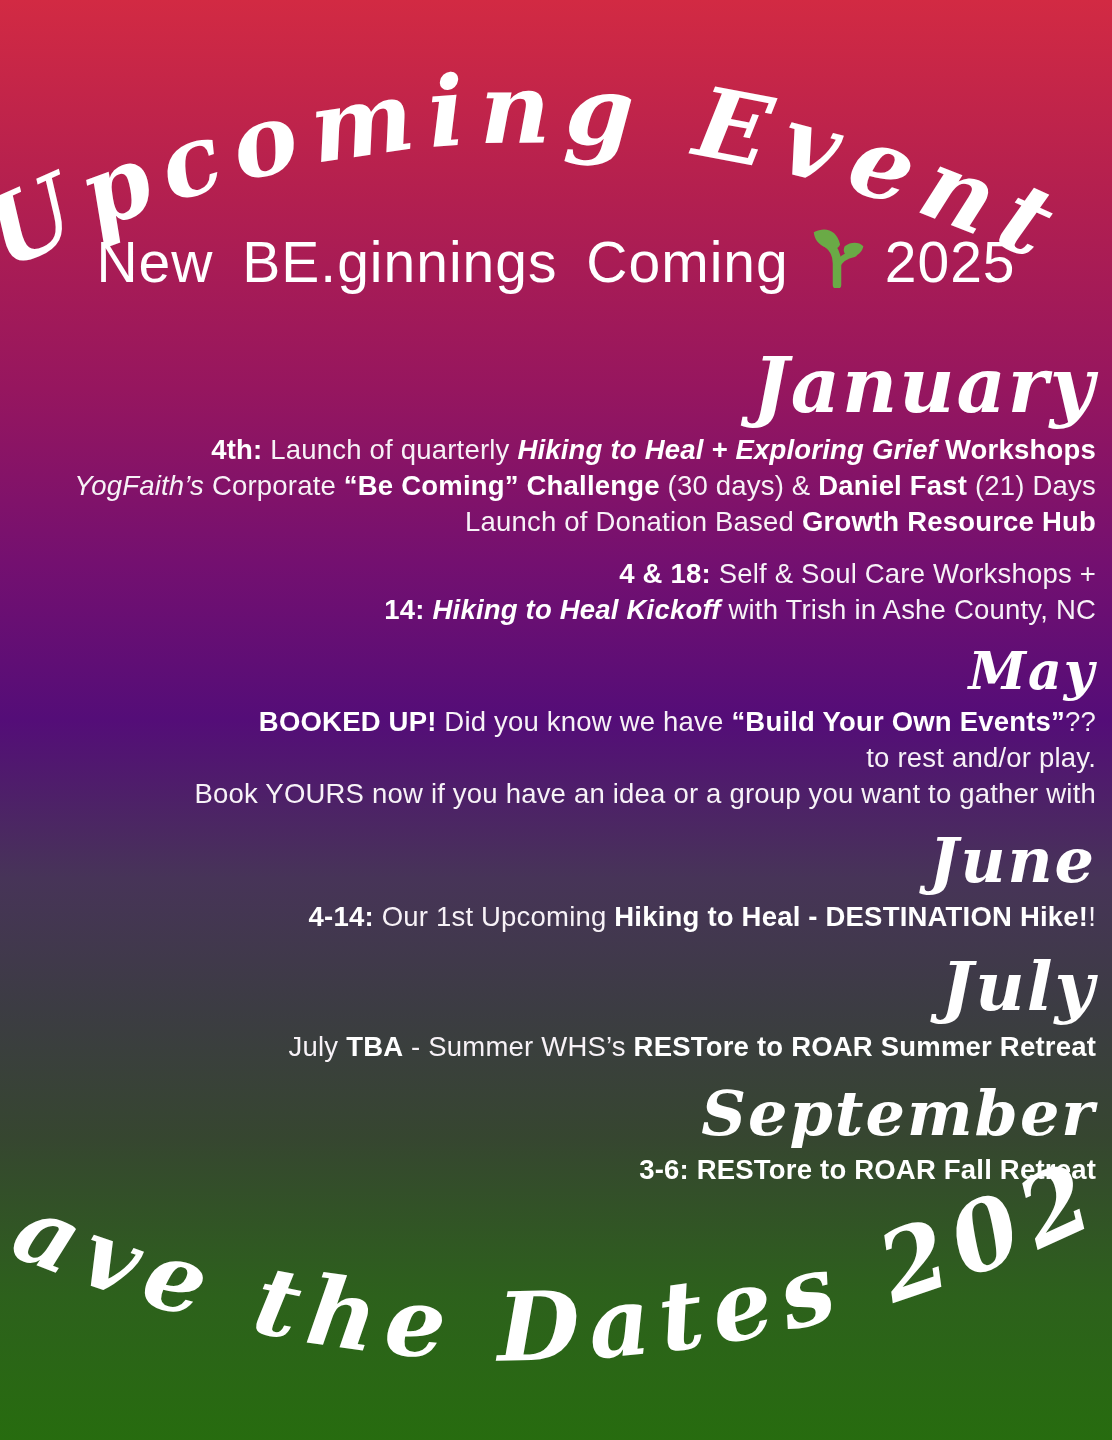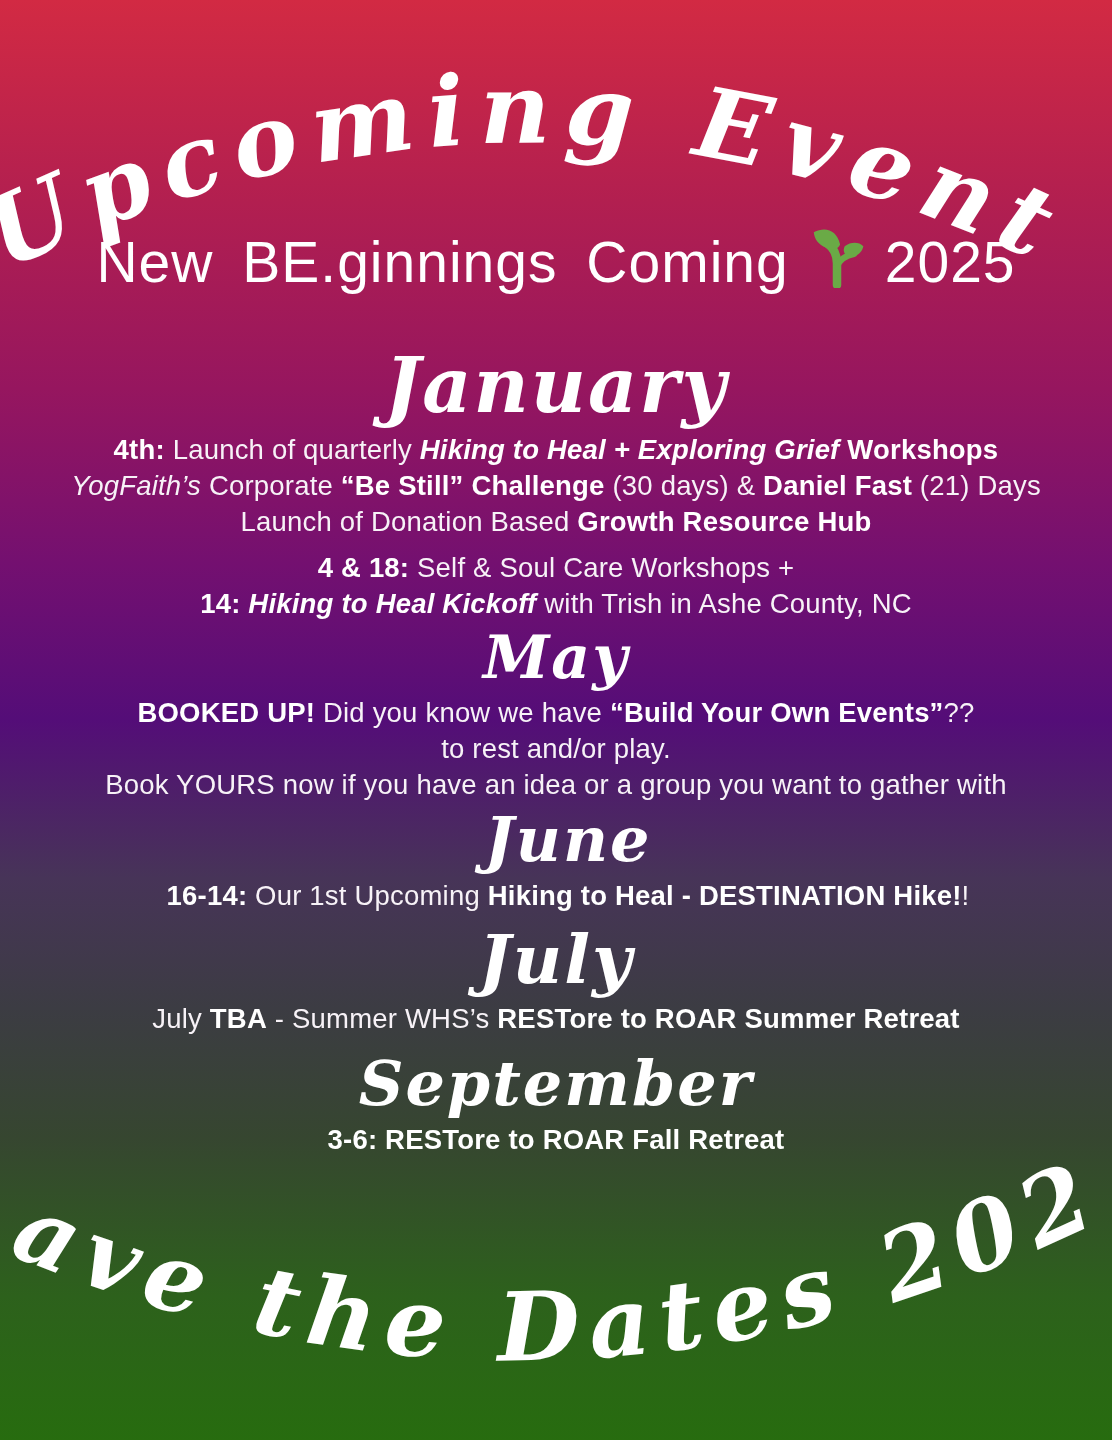--- a/index.html
+++ b/index.html
@@ -36,21 +36,21 @@
 
   .subtitle{
     position:absolute;top:224px;left:0;width:100%;
     display:flex;align-items:center;justify-content:center;gap:20px;
     font-size:57px;font-weight:400;letter-spacing:1px;word-spacing:12px;
     white-space:nowrap;
   }
   .subtitle .seedling{display:inline-block;transform:translateY(2px);}
 
   .sections{position:absolute;top:340px;left:0;width:100%;text-align:center;}
-  .month-section{margin:4px;}
+  .month-section{margin:16px;text-align:right;}
   .month-heading{
     margin:0 0 6px 0;
     font-family:"DejaVu Serif", serif;
     font-style:italic;
     font-weight:700;
     line-height:1.05;
     letter-spacing:2px;
     color:#ffffff;
   }
   .event-line{
@@ -59,21 +59,21 @@
     line-height:36px;
     color:#f7f2f7;
     letter-spacing:0.2px;
   }
   .event-line .b{font-weight:700;color:#ffffff;}
   .event-line .i{font-style:italic;}
   .event-line .bi{font-weight:700;font-style:italic;color:#ffffff;}
 
   .sec-january{margin-top:6px;}      .sec-january .month-heading{font-size:76px;}
   .sec-february{margin-top:10px;}    .sec-february .month-heading{font-size:76px;}
-  .sec-may{margin-top:2px;}          .sec-may .month-heading{font-size:60px;}
+  .sec-may{margin-top:2px;}          .sec-may .month-heading{font-size:52px;}
   .sec-june{margin-top:0px;padding-left:24px;}         .sec-june .month-heading{font-size:62px;}
   .sec-july{margin-top:10px;}        .sec-july .month-heading{font-size:68px;}
   .sec-september{margin-top:14px;}   .sec-september .month-heading{font-size:62px;}
 </style>
 </head>
 <body>
 
 <div class="poster">
 
   <svg id="title-arc" class="arc" width="1112" height="340" viewBox="0 0 1112 340">
@@ -97,36 +97,36 @@
         </g>
       </svg>
     </span>
     <span>2025</span>
   </div>
 
   <div class="sections">
       <section class="month-section sec-january">
         <h2 class="month-heading">January</h2>
         <p class="event-line"><span class="b">4th:</span><span> Launch of quarterly </span><span class="bi">Hiking to Heal + Exploring Grief</span><span> </span><span class="b">Workshops</span></p>
-        <p class="event-line"><span class="i">YogFaith’s</span><span> Corporate </span><span class="b">“Be Still” Challenge</span><span> (30 days) &amp; </span><span class="b">Daniel Fast</span><span> (21) Days</span></p>
+        <p class="event-line"><span class="i">YogFaith’s</span><span> Corporate </span><span class="b">“Be Coming” Challenge</span><span> (30 days) &amp; </span><span class="b">Daniel Fast</span><span> (21) Days</span></p>
         <p class="event-line"><span>Launch of Donation Based </span><span class="b">Growth Resource Hub</span></p>
       </section>
       <section class="month-section sec-february">
         <p class="event-line"><span class="b">4 &amp; 18:</span><span> Self &amp; Soul Care Workshops +</span></p>
         <p class="event-line"><span class="b">14:</span><span> </span><span class="bi">Hiking to Heal Kickoff</span><span> with Trish in Ashe County, NC</span></p>
       </section>
       <section class="month-section sec-may">
         <h2 class="month-heading">May</h2>
         <p class="event-line"><span class="b">BOOKED UP!</span><span> Did you know we have </span><span class="b">“Build Your Own Events”</span><span>??</span></p>
         <p class="event-line"><span>to rest and/or play.</span></p>
         <p class="event-line"><span>Book YOURS now if you have an idea or a group you want to gather with</span></p>
       </section>
       <section class="month-section sec-june">
         <h2 class="month-heading">June</h2>
-        <p class="event-line"><span class="b">16-14:</span><span> Our 1st Upcoming </span><span class="b">Hiking to Heal - DESTINATION Hike!</span><span>!</span></p>
+        <p class="event-line"><span class="b">4-14:</span><span> Our 1st Upcoming </span><span class="b">Hiking to Heal - DESTINATION Hike!</span><span>!</span></p>
       </section>
       <section class="month-section sec-july">
         <h2 class="month-heading">July</h2>
         <p class="event-line"><span>July </span><span class="b">TBA</span><span> - Summer WHS’s </span><span class="b">RESTore to ROAR Summer Retreat</span></p>
       </section>
       <section class="month-section sec-september">
         <h2 class="month-heading">September</h2>
         <p class="event-line"><span class="b">3-6: RESTore to ROAR Fall Retreat</span></p>
       </section>
     </div>

